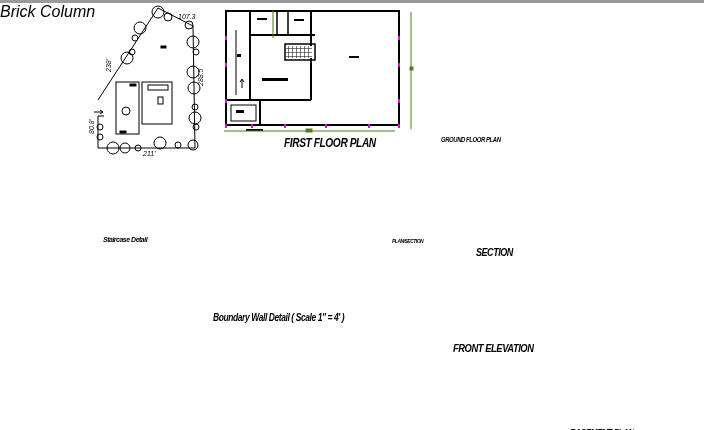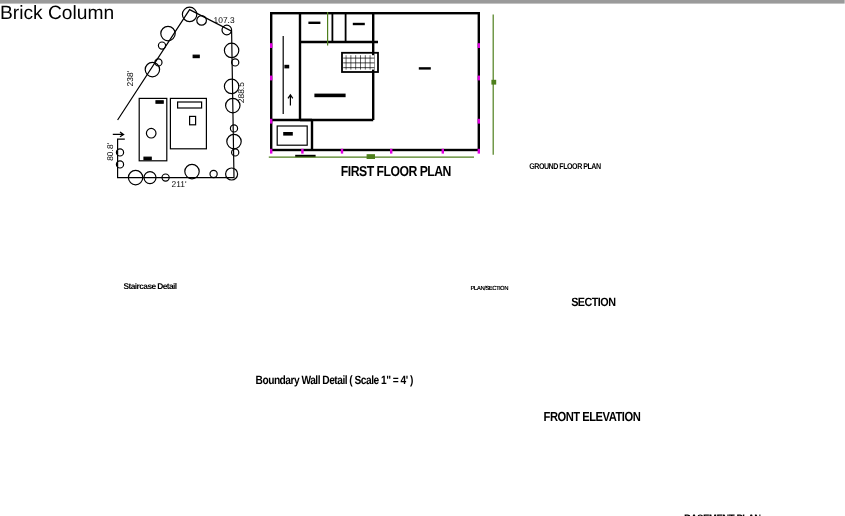--- a/index.html
+++ b/index.html
@@ -1,18 +1,18 @@
 <!DOCTYPE html>
 <html><head>
 <meta charset="utf-8">
 <style>
   html,body{margin:0;padding:0;background:#fff;}
   body{width:704px;height:430px;position:relative;overflow:hidden;font-family:"Liberation Sans",sans-serif;}
   .topbar{position:absolute;left:0;top:0;width:704px;height:3px;background:#9a9a9a;}
-  .sheet{position:absolute;left:0;top:3px;width:596px;height:427px;}
+  .sheet{position:absolute;left:0;top:3px;width:596px;height:427px;font-style:italic;}
   .lbl{position:absolute;font-family:"Liberation Sans",sans-serif;font-weight:bold;color:#000;white-space:nowrap;letter-spacing:-0.5px;transform-origin:left top;}
   .lbl.big{font-size:12px;transform:scaleX(0.85);}
   .lbl.med{font-size:9px;transform:scaleX(0.9);}
   .lbl.small{font-size:6px;}
   svg{position:absolute;left:0;top:0;}
 </style>
 </head>
 <body>
 
 <div class="topbar"></div>

